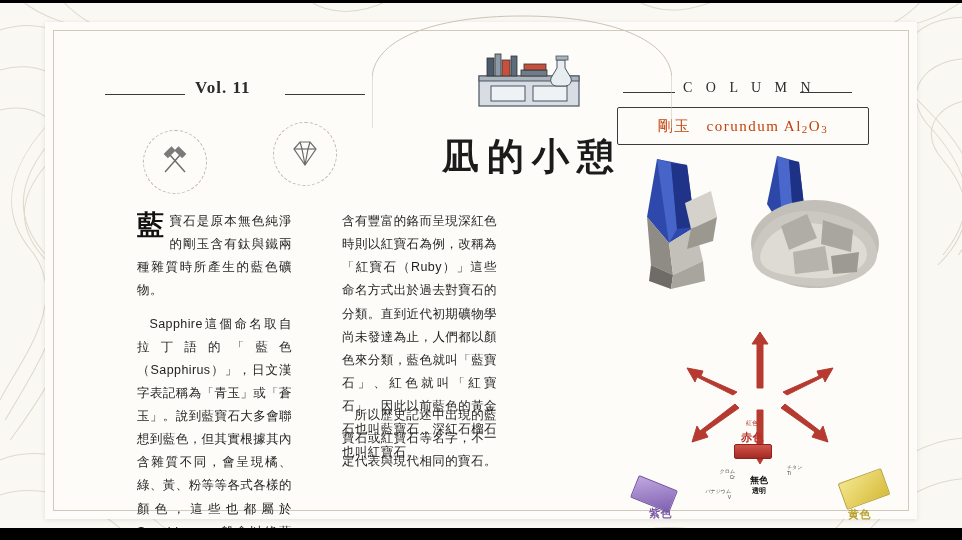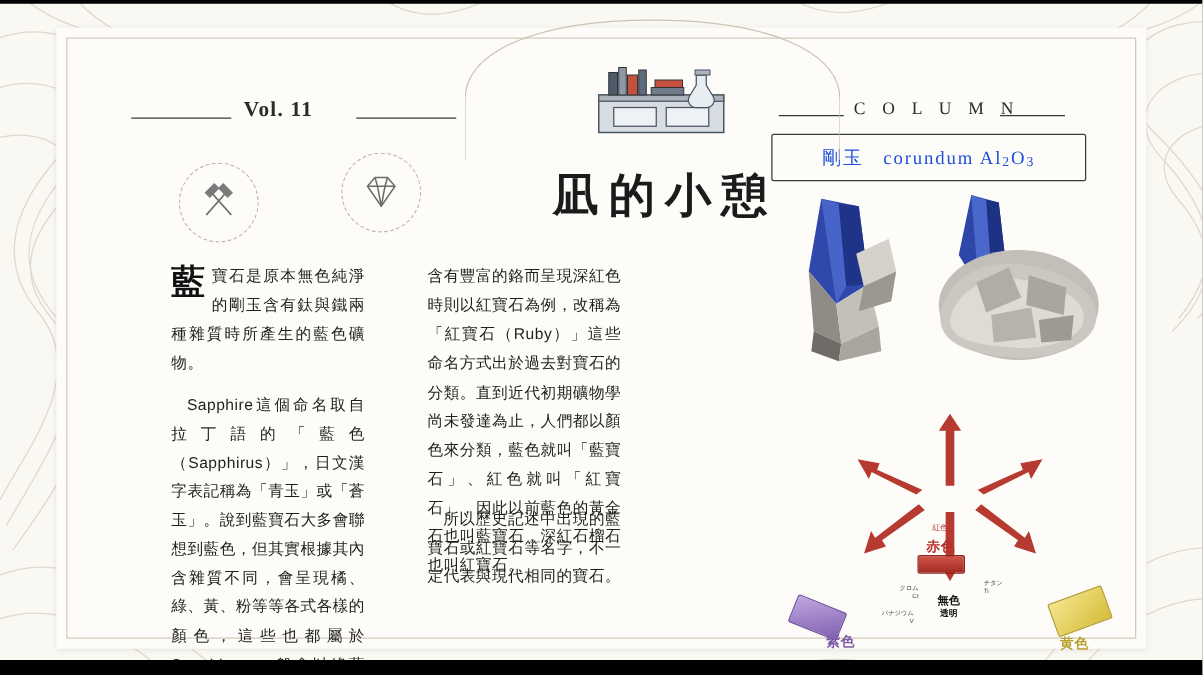--- a/index.html
+++ b/index.html
@@ -128,21 +128,21 @@
     border-radius: 2px;
     background: #fdfcf8;
     display: flex;
     align-items: center;
     justify-content: center;
   }
   #formula-plate .formula {
     font-family: "Liberation Serif", serif;
     font-size: 15px;
     letter-spacing: 1.5px;
-    color: #1d4ed8;
+    color: #c2410c;
   }
   .sub { font-size: 11px; vertical-align: -2px; }
 
   
   #arch {
     position: absolute;
     left: 327px;
     top: -12px;
     width: 300px;
     height: 120px;
@@ -461,21 +461,21 @@
         
         
         
 
         
         
         
         
 
         
-        <div class="diag-label" style="left:44px; top:214px; font-size:11px; color:#7d5aa8;margin-left:12px;">
+        <div class="diag-label" style="left:44px; top:214px; font-size:11px; color:#7d5aa8;">
           <span>紫色</span>
         </div>
         <div class="gem" style="left:28px; top:190px; width:40px; height:22px;
                     background:linear-gradient(150deg,#c0a8e0,#7f5fb0);
                     border:1px solid #6f51a0; transform:rotate(22deg);"></div>
 
         
         
         
         

